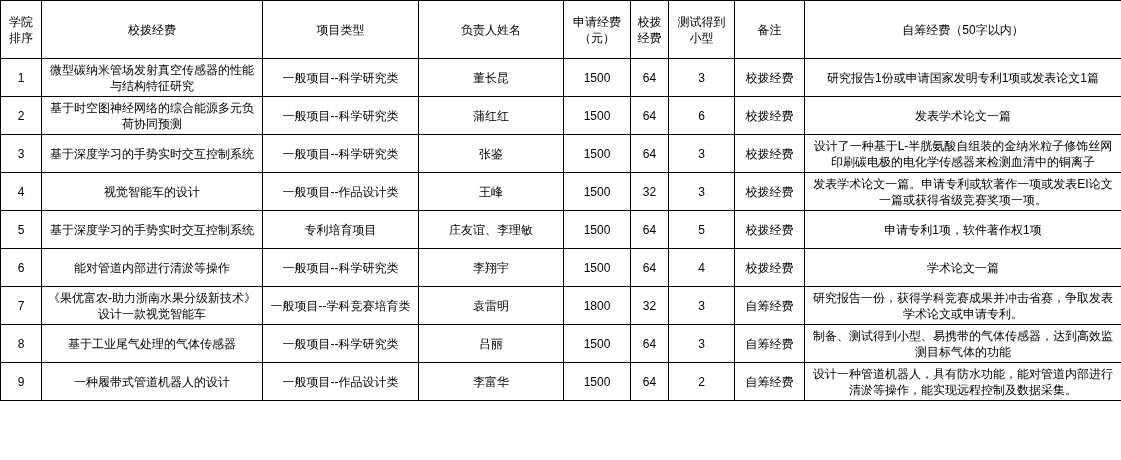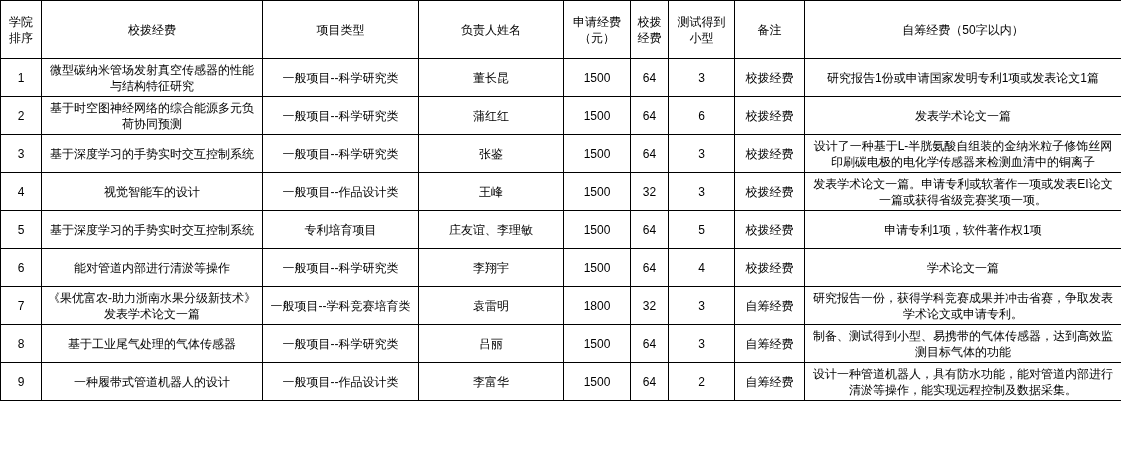--- a/index.html
+++ b/index.html
@@ -148,21 +148,21 @@
     <td>李翔宇</td>
     <td>1500</td>
     <td>64</td>
     <td>4</td>
     <td>校拨经费</td>
     <td>学术论文一篇</td>
   </tr>
 
   <tr>
     <td>7</td>
-    <td>《果优富农-助力浙南水果分级新技术》发表学术论文一篇</td>
+    <td>《果优富农-助力浙南水果分级新技术》设计一款视觉智能车</td>
     <td>一般项目--学科竞赛培育类</td>
     <td>袁雷明</td>
     <td>1800</td>
     <td>32</td>
     <td>3</td>
     <td>自筹经费</td>
     <td>研究报告一份，获得学科竞赛成果并冲击省赛，争取发表学术论文或申请专利。</td>
   </tr>
 
   <tr>

